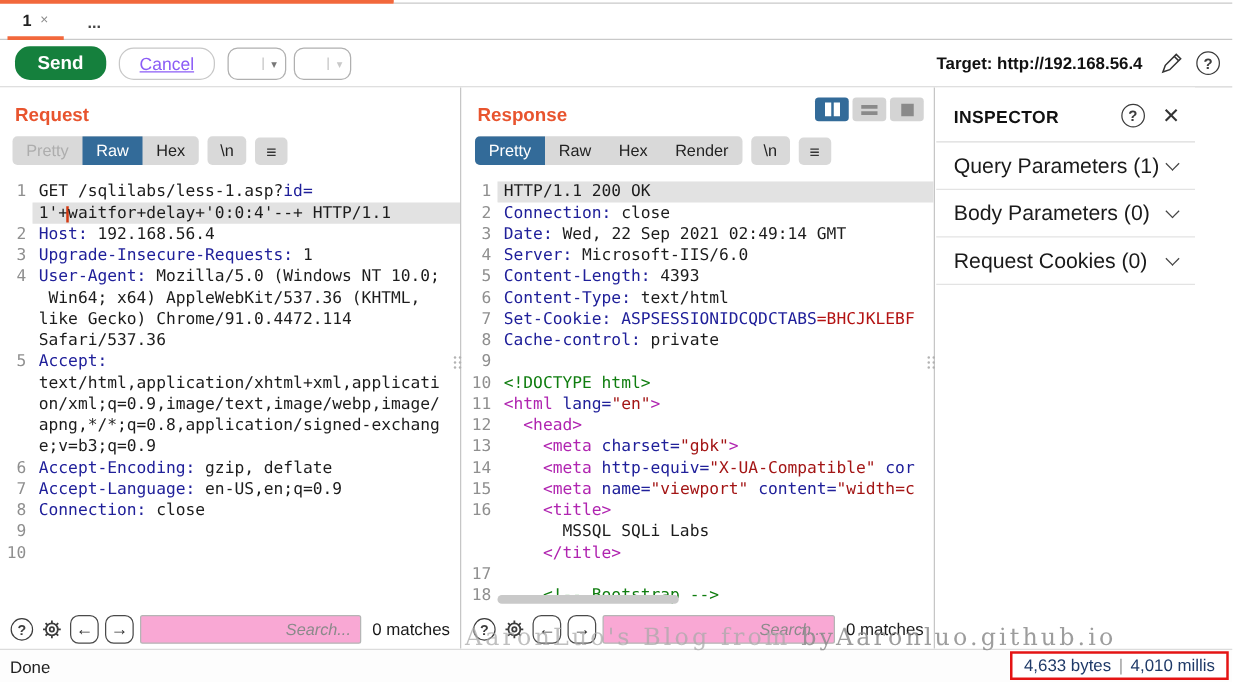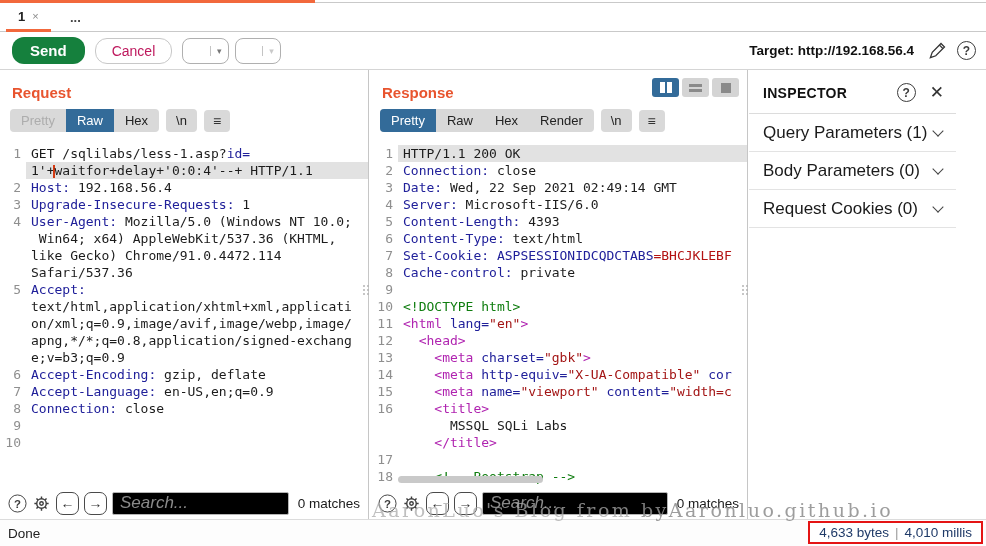--- a/index.html
+++ b/index.html
@@ -14,22 +14,22 @@
     padding:0 12px; cursor:default; }
   .tab.sel { left:6px; border-bottom:3px solid #f2683c; font-weight:bold; }
   .tab.more { left:58px; font-weight:bold; color:#444; }
   .tab .close { color:#8a8a8a; font-size:11px; font-weight:normal; }
 
   
   .toolbar { height:38px; background:#fff; border-bottom:1px solid #d5d5d5; display:flex;
     align-items:center; padding:0 12px; position:relative; }
   .btn-send { background:#15803d; color:#fff; font-weight:bold; font-size:15px;
     border:none; border-radius:12px; padding:5px 18px; margin-right:10px; }
-  .btn-cancel { background:#fff; color:#be185d; font-size:14px; border:1px solid #c8c8c8;
-    border-radius:12px; padding:4px 16px; margin-right:10px; }
+  .btn-cancel { background:#fff; color:#8b5cf6; font-size:14px; border:1px solid #c8c8c8;
+    border-radius:12px; padding:4px 16px; margin-right:10px;text-decoration:underline; }
   .split { display:inline-flex; align-items:center; border:1px solid #b0b0b0; border-radius:8px;
     overflow:hidden; margin-right:6px; background:#fff; height:26px; }
   .split .main { padding:0 9px; font-size:15px; font-weight:bold; color:#444; }
   .split .drop { padding:0 6px; font-size:9px; color:#777; border-left:1px solid #c4c4c4; }
   .split.disabled .main, .split.disabled .drop { color:#c9c9c9; }
   .target { position:absolute; right:72px; font-weight:bold; font-size:13.5px; color:#111;text-align:center; }
   .tb-icons { position:absolute; right:10px; display:flex; align-items:center; gap:10px; }
   .qcircle { width:19px; height:19px; border:1.6px solid #3c3c3c; border-radius:50%;
     display:inline-flex; align-items:center; justify-content:center; font-size:12px;
     font-weight:bold; color:#3c3c3c; background:#fff; }
@@ -87,22 +87,22 @@
     background:#c9c9c9; border-radius:4px; }
 
   
   .searchbar { position:absolute; left:0; right:0; bottom:0; height:32px; display:flex;
     align-items:center; gap:5px; padding:0 8px; background:#fff; }
   .sb-icon { color:#3c3c3c; display:inline-flex; }
   .arrowbtn { width:23px; height:23px; border:1.6px solid #4a4a4a; border-radius:7px;
     background:#fff; display:inline-flex; align-items:center; justify-content:center;
     font-size:14px; font-weight:bold; color:#333; }
   .searchinput { flex:1; height:23px; border:1px solid #b5b5b5; border-radius:2px;
-    padding:0 7px; font-style:italic; color:#666; font-size:17px;
-    font-family:"Liberation Sans", sans-serif; background:#000000; min-width:40px; }
+    padding:0 7px; font-style:italic; color:#666; font-size:13px;
+    font-family:"Liberation Sans", sans-serif; background:#f9a8d4; min-width:40px;text-align:right; }
   .searchinput::placeholder { color:#8a8a8a; font-style:italic; }
   .matches { font-size:13.5px; color:#1a1a1a; white-space:nowrap; padding-left:4px; }
 
   
   .insp-head { display:flex; align-items:center; padding:12px 12px 10px 14px;
     border-bottom:1px solid #dcdcdc; }
   .insp-title { font-weight:bold; font-size:14px; letter-spacing:.3px; color:#111; flex:1; }
   .insp-close { font-size:17px; color:#333; margin-left:14px; }
   .insp-row { display:flex; align-items:center; height:38px; padding:0 14px;
     border-bottom:1px solid #e3e3e3; }
@@ -181,21 +181,21 @@
         <div class="code-row"><span class="ln">1</span><span class="code"><span class="c-t">GET /sqlilabs/less-1.asp?</span><span class="c-n">id=</span></span></div>
         <div class="code-row"><span class="ln"></span><span class="code hl"><span class="c-t">1'+</span><span class="caret"></span><span class="c-t">waitfor+delay+'0:0:4'--+ HTTP/1.1</span></span></div>
         <div class="code-row"><span class="ln">2</span><span class="code"><span class="c-n">Host:</span><span class="c-t"> 192.168.56.4</span></span></div>
         <div class="code-row"><span class="ln">3</span><span class="code"><span class="c-n">Upgrade-Insecure-Requests:</span><span class="c-t"> 1</span></span></div>
         <div class="code-row"><span class="ln">4</span><span class="code"><span class="c-n">User-Agent:</span><span class="c-t"> Mozilla/5.0 (Windows NT 10.0;</span></span></div>
         <div class="code-row"><span class="ln"></span><span class="code"><span class="c-t"> Win64; x64) AppleWebKit/537.36 (KHTML,</span></span></div>
         <div class="code-row"><span class="ln"></span><span class="code"><span class="c-t">like Gecko) Chrome/91.0.4472.114</span></span></div>
         <div class="code-row"><span class="ln"></span><span class="code"><span class="c-t">Safari/537.36</span></span></div>
         <div class="code-row"><span class="ln">5</span><span class="code"><span class="c-n">Accept:</span></span></div>
         <div class="code-row"><span class="ln"></span><span class="code"><span class="c-t">text/html,application/xhtml+xml,applicati</span></span></div>
-        <div class="code-row"><span class="ln"></span><span class="code"><span class="c-t">on/xml;q=0.9,image/avif,image/webp,image/</span></span></div>
+        <div class="code-row"><span class="ln"></span><span class="code"><span class="c-t">on/xml;q=0.9,image/text,image/webp,image/</span></span></div>
         <div class="code-row"><span class="ln"></span><span class="code"><span class="c-t">apng,*/*;q=0.8,application/signed-exchang</span></span></div>
         <div class="code-row"><span class="ln"></span><span class="code"><span class="c-t">e;v=b3;q=0.9</span></span></div>
         <div class="code-row"><span class="ln">6</span><span class="code"><span class="c-n">Accept-Encoding:</span><span class="c-t"> gzip, deflate</span></span></div>
         <div class="code-row"><span class="ln">7</span><span class="code"><span class="c-n">Accept-Language:</span><span class="c-t"> en-US,en;q=0.9</span></span></div>
         <div class="code-row"><span class="ln">8</span><span class="code"><span class="c-n">Connection:</span><span class="c-t"> close</span></span></div>
         <div class="code-row"><span class="ln">9</span><span class="code"></span></div>
         <div class="code-row"><span class="ln">10</span><span class="code"></span></div>
       </div>
     <div class="searchbar">
       <span class="qcircle" style="transform:scale(.95)">?</span>

